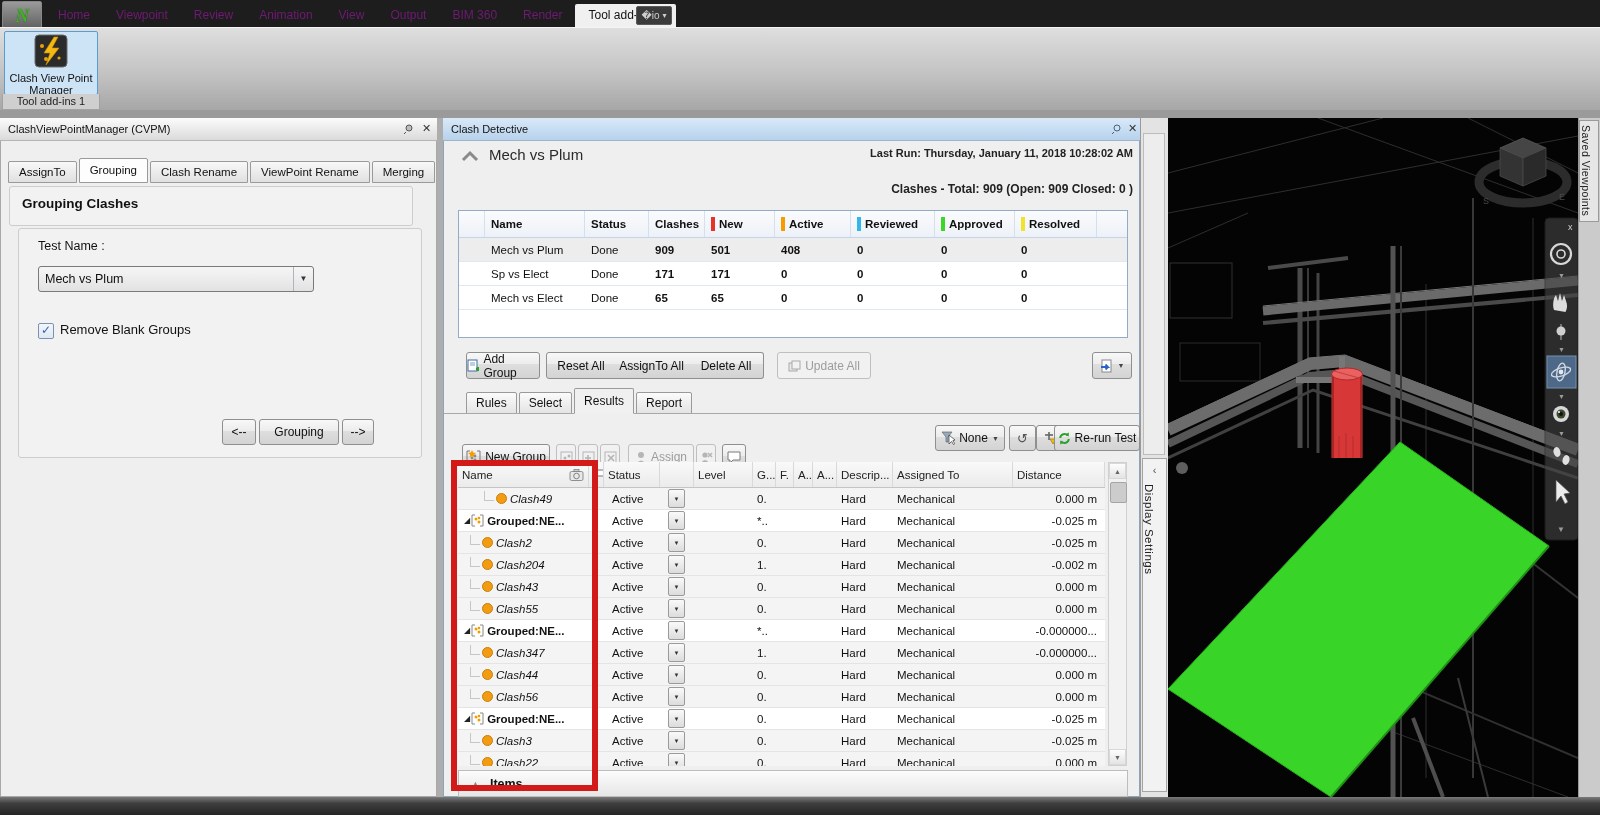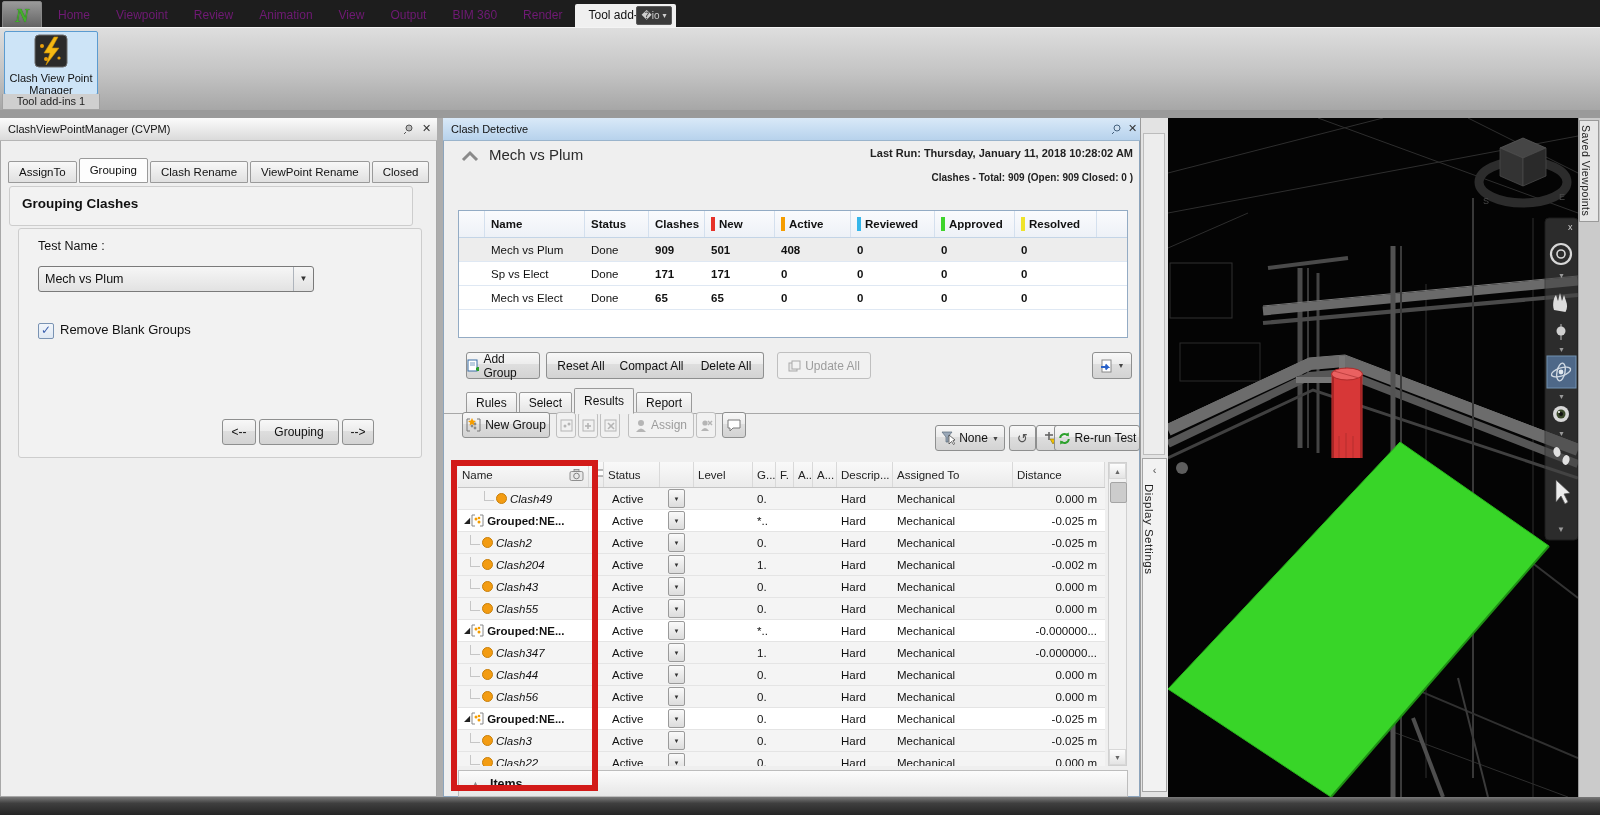--- a/index.html
+++ b/index.html
@@ -51,41 +51,41 @@
   #btn-grouping{left:259px;top:419px;width:78px;height:24px}
   #btn-fwd{left:342px;top:419px;width:30px;height:24px}
   #splitter{left:437px;top:118px;width:6px;height:679px;background:#adadad}
   
   #cd{left:443px;top:118px;width:697px;height:679px;background:#efefef;border:1px solid #8ca4bc;box-sizing:border-box}
   #cd-title{left:443px;top:118px;width:697px;height:23px;background:linear-gradient(#d9e9f8,#b7d2ec);
       border-bottom:1px solid #9ab4cc;line-height:22px;font-size:11px;padding-left:8px;box-sizing:border-box}
   #cd-chevron{left:461px;top:150px;width:18px;height:12px}
   #cd-test-title{left:489px;top:146px;font-size:15px;color:#2a2a2a}
   #cd-lastrun{top:147px;right:467px;font-size:11px;font-weight:bold;color:#222}
-  #cd-clashes{top:172px;right:467px;font-size:10px;font-weight:bold;color:#222}
+  #cd-clashes{top:182px;right:467px;font-size:12px;font-weight:bold;color:#222}
   #sum-table{left:458px;top:210px;width:670px;height:128px;background:#fff;border:1px solid #93abc4;box-sizing:border-box}
   #sum-head{display:flex;height:26px;background:linear-gradient(#fafbfd,#edf1f7);border-bottom:1px solid #c3d4e6}
   .shc{border-right:1px solid #d4e0ee;display:flex;align-items:center;padding-left:6px;box-sizing:border-box;
       font-size:11.5px;font-weight:bold;white-space:nowrap;overflow:hidden}
   .srow{display:flex;height:23px;border-bottom:1px solid #dfe8f3}
   .srow.sel{background:#ededed}
   .scc{display:flex;align-items:center;padding-left:6px;box-sizing:border-box;font-size:11.5px;white-space:nowrap;overflow:hidden}
   .scc.num{font-weight:bold}
   #btn-addtest{left:466px;top:352px;width:72px;height:25px}
   #btn-reset{left:546px;top:352px;width:68px;height:25px;border-radius:3px 0 0 3px}
   #btn-compact{left:613px;top:352px;width:77px;height:25px;border-radius:0;border-left:none}
   #btn-delete{left:689px;top:352px;width:74px;height:25px;border-radius:0 3px 3px 0;border-left:none}
   #btn-update{left:777px;top:352px;width:92px;height:25px}
   #btn-export{left:1092px;top:352px;width:38px;height:25px}
   #cd-tab-bar{left:466px;top:390px;height:24px;display:flex;align-items:flex-end}
   .cdtab{padding:0 9px;line-height:20px;height:20px;font-size:12px;background:linear-gradient(#fbfbfb,#e4e4e4);
       border:1px solid #9a9a9a;border-radius:2px 2px 0 0;margin-right:2px}
   .cdtab.sel{background:#f0f0f0;height:24px;line-height:24px;font-weight:normal;position:relative;z-index:2;border-bottom:1px solid #f0f0f0}
   #cd-toolbar-line{left:444px;top:413px;width:695px;height:1px;background:#a8a8a8}
-  .tbtn{position:absolute;top:412px;height:26px;box-sizing:border-box}
+  .tbtn{position:absolute;top:444px;height:26px;box-sizing:border-box}
   #btn-newgroup{left:462px;width:88px}
   .iconbtn{display:flex;align-items:center;justify-content:center}
   #ib1{left:556px;width:20px}#ib2{left:578px;width:20px}#ib3{left:600px;width:20px}
   #btn-assign{left:628px;width:66px}
   #ib4{left:696px;width:20px}
   #btn-comment{left:722px;width:24px}
   #btn-none{left:935px;width:68px;top:425px;height:24px}
   #btn-undo{left:1009px;width:25px;top:425px;height:24px}
   #btn-filterw{left:1036px;width:25px;top:425px;height:24px}
   #btn-rerun{left:1054px;width:84px;top:425px;height:24px;left:1054px}
@@ -168,21 +168,21 @@
     <circle cx="6" cy="4" r="3" fill="#bdbdbd" stroke="#555"></circle>
       <line x1="3" y1="8" x2="1" y2="10" stroke="#555"></line>
   </svg>
   <span class="abs titlebtn" style="left:422px;top:5px;font-weight:bold">✕</span>
 </div>
 <div class="abs" id="cvpm-tab-bar">
     <div class="cvtab">AssignTo</div>
     <div class="cvtab sel">Grouping</div>
     <div class="cvtab">Clash Rename</div>
     <div class="cvtab">ViewPoint Rename</div>
-    <div class="cvtab">Closed</div>
+    <div class="cvtab">Merging</div>
   </div>
 <div class="abs groupbox" id="gb-title">
   <div class="t">Grouping Clashes</div>
 </div>
 <div class="abs groupbox" id="gb-body"></div>
 <div class="abs" id="test-name-label">Test Name :</div>
 <div class="abs" id="test-combo">
   <span class="val">Mech vs Plum</span>
   <span class="dd">▼</span>
 </div>
@@ -284,21 +284,21 @@
   <svg width="13" height="13">
     <rect x="1" y="1" width="9" height="11" fill="#fff" stroke="#3a6ea5"></rect>
       <line x1="3" y1="4" x2="8" y2="4" stroke="#7a9ec0"></line>
       <line x1="3" y1="6" x2="8" y2="6" stroke="#7a9ec0"></line>
     <line x1="9" y1="10" x2="13" y2="10" stroke="#2aa12a" stroke-width="2.4"></line>
       <line x1="11" y1="8" x2="11" y2="12" stroke="#2aa12a" stroke-width="2.4"></line>
   </svg>
   <span>Add Group</span>
 </div>
 <div class="abs w7btn" id="btn-reset">Reset All</div>
-<div class="abs w7btn" id="btn-compact">Compact All</div>
+<div class="abs w7btn" id="btn-compact">AssignTo All</div>
 <div class="abs w7btn" id="btn-delete">Delete All</div>
 <div class="abs w7btn dis" id="btn-update">
   <svg width="13" height="12">
     <rect x="1" y="3" width="8" height="8" fill="#e8e8e8" stroke="#aaa"></rect>
       <rect x="4" y="1" width="8" height="8" fill="#f2f2f2" stroke="#aaa"></rect>
   </svg>
   <span>Update All</span>
 </div>
 <div class="abs w7btn" id="btn-export">
   <svg width="14" height="14">

